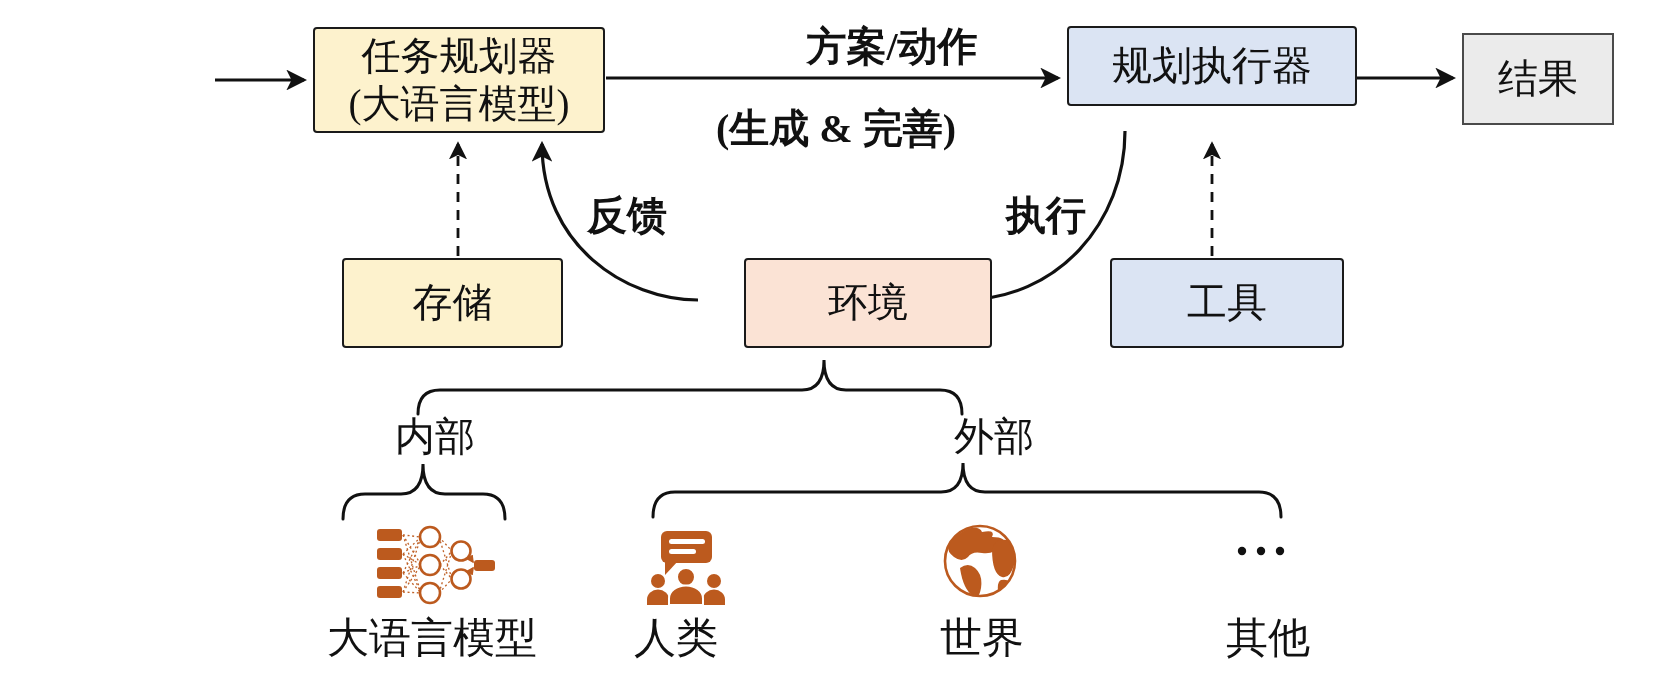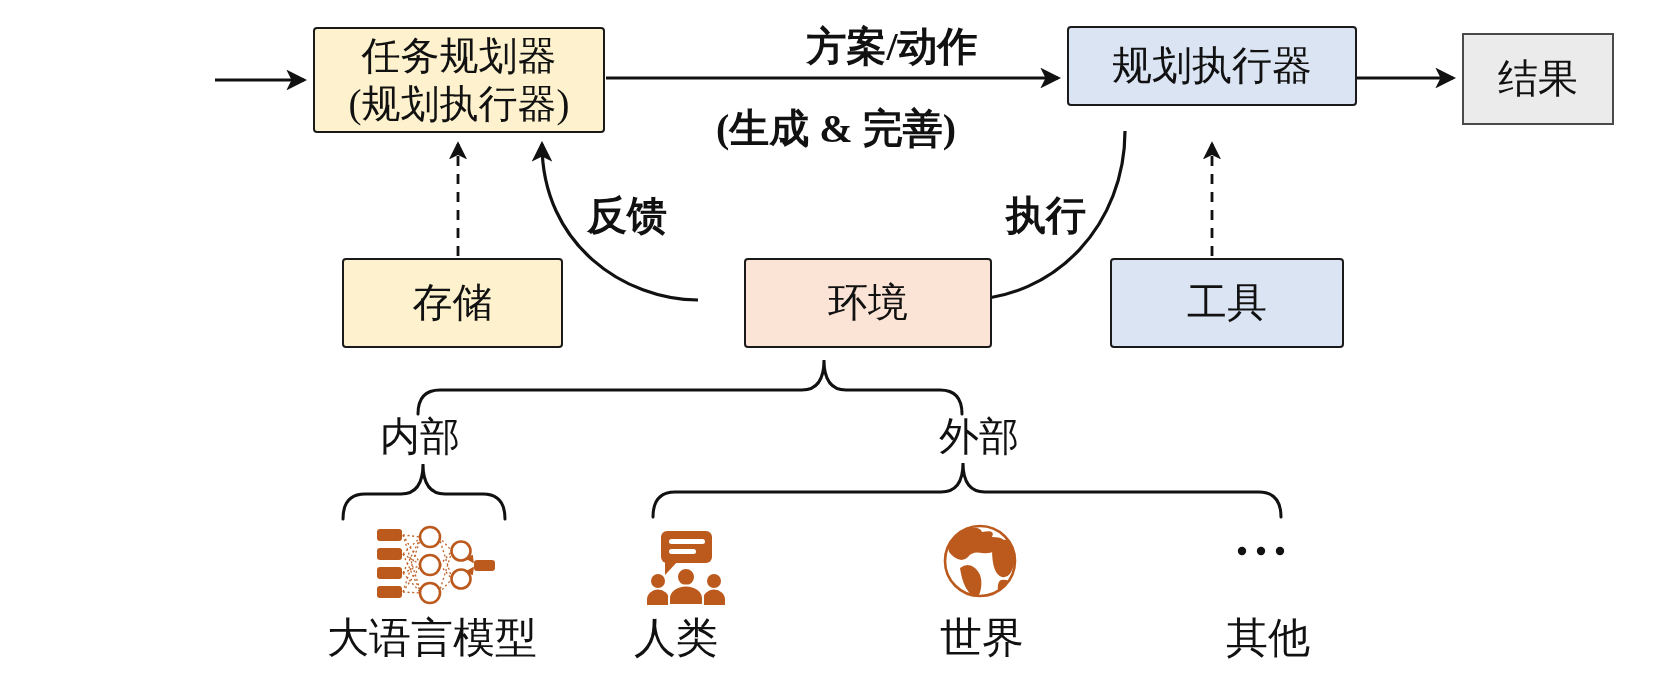--- a/index.html
+++ b/index.html
@@ -12,21 +12,21 @@
     position:absolute;display:flex;flex-direction:column;align-items:center;justify-content:center;
     font-size:40px;line-height:1.22;text-align:center;white-space:nowrap;box-sizing:border-box;
   }
   .sq{border:2.4px solid #4a4a4a;background:var(--box-gray,#ebebeb);}
   .rd{border:2.4px solid #1a1a1a;border-radius:4px;}
   .cream{background:var(--box-cream,#fdf2cd);}
   .blue{background:var(--box-blue,#dbe4f3);}
   .salmon{background:var(--box-salmon,#fbe3d5);}
   .lbl{position:absolute;transform:translate(-50%,-50%);white-space:nowrap;text-align:center;}
   .edge-lbl{font-weight:700;font-size:40px;}
-  .branch-lbl{font-size:40px;}
+  .branch-lbl{font-size:40px;margin-left:15px;}
   .leaf-lbl{font-size:42px;}
   svg{display:block;}
 </style>
 </head>
 <body>
 
 <div class="stage">
 
   <svg class="layer" width="1654" height="680" viewBox="0 0 1654 680">
     <defs>
@@ -120,21 +120,21 @@
     <g fill="#111">
       <circle cx="1242" cy="551" r="4.2"></circle>
         <circle cx="1261" cy="551" r="4.2"></circle>
         <circle cx="1280" cy="551" r="4.2"></circle>
     </g>
   </svg>
 
 
   <div class="box rd cream" style="left:313px;top:27px;width:292px;height:106px;font-size:39px;">
     <span>任务规划器</span>
-    <span>(规划执行器)</span>
+    <span>(大语言模型)</span>
   </div>
 
   <div class="box rd blue" style="left:1067px;top:26px;width:290px;height:80px;">
     <span>规划执行器</span>
   </div>
 
   <div class="box sq" style="left:1462px;top:33px;width:152px;height:92px;">
     <span>结果</span>
   </div>
 

